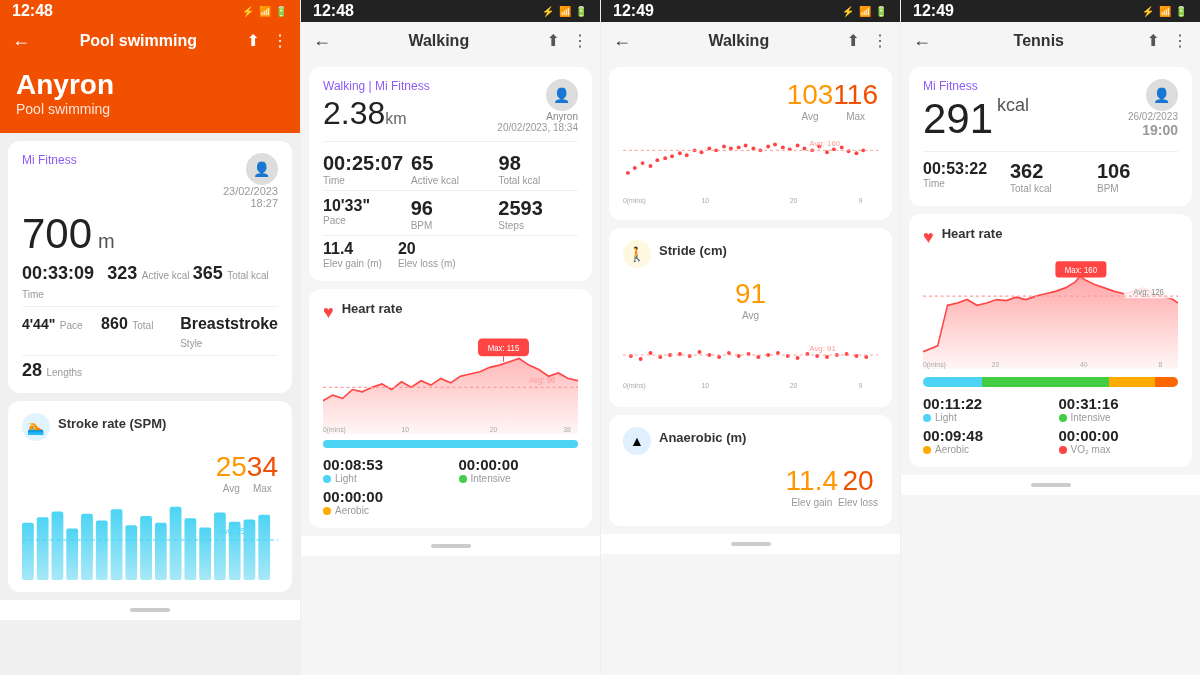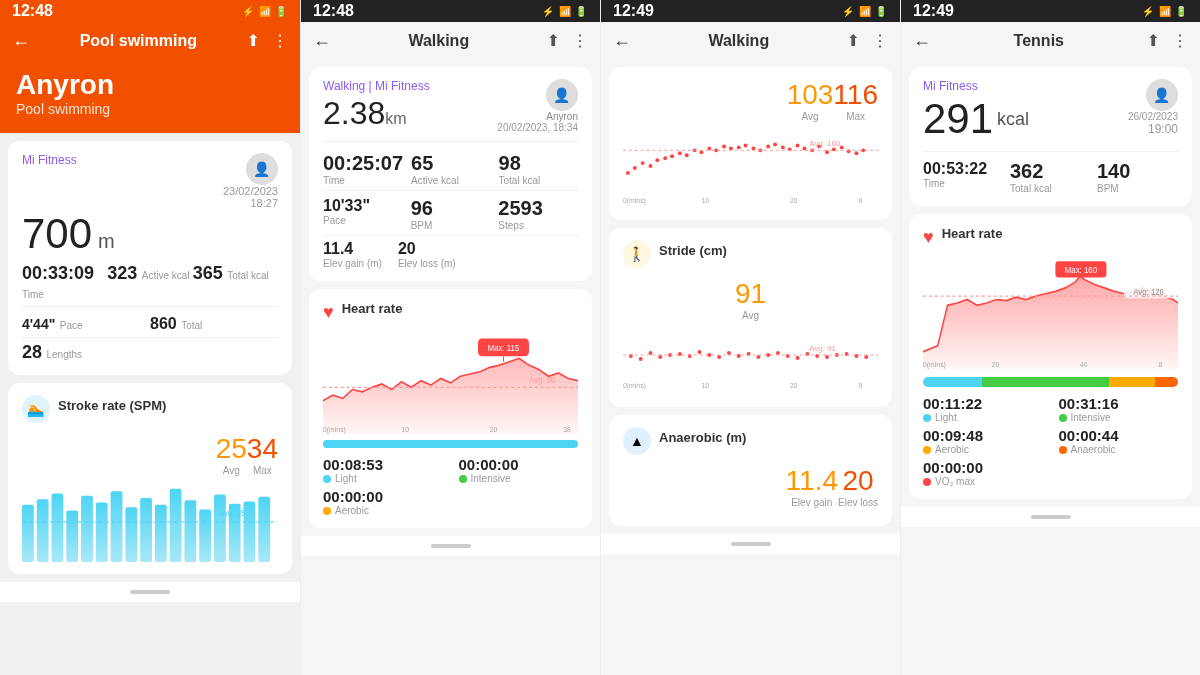--- a/index.html
+++ b/index.html
@@ -466,20 +466,24 @@
       <div class="divider"></div>
 
       <div class="stats-row">
         <div class="stat-item">
           <span class="stat-value-sm">4'44"</span>
           <span class="stat-label">Pace</span>
         </div>
         <div class="stat-item">
           <span class="stat-bold">860</span>
           <span class="stat-label">Total</span>
+        </div>
+        <div class="stat-item">
+          <span class="stat-bold">Breaststroke</span>
+          <span class="stat-label">Style</span>
         </div>
       </div>
 
       <div class="divider"></div>
       <div class="stat-item">
         <span class="stat-value">28</span>
         <span class="stat-label">Lengths</span>
       </div>
     </div>
 
@@ -853,45 +857,45 @@
       <span class="icon-btn">⋮</span>
     </div>
   </div>
 
   <div class="panel-scroll">
 
     <div class="stats-card">
       <div style="display:flex;justify-content:space-between;align-items:flex-start;">
         <div>
           <div class="stats-provider">Mi Fitness</div>
-          <div style="display:flex;align-items:center;gap:4px;margin-top:2px;">
+          <div style="display:flex;align-items:flex-start;gap:4px;margin-top:2px;">
             <span class="p4-main">291</span>
             <span class="p4-unit">kcal</span>
           </div>
         </div>
         <div style="display:flex;flex-direction:column;align-items:flex-end;">
           <div class="avatar-circle">👤</div>
           <span style="font-size:10px;color:#999;">26/02/2023</span>
-          <span style="font-size:12px;color:#999;">19:00</span>
+          <span style="font-size:14px;color:#999;font-weight:bold;">19:00</span>
         </div>
       </div>
 
       <div class="divider" style="margin-top:8px;"></div>
 
       <div class="p4-stats-3">
         <div>
           <div class="p2-stat-val" style="font-size:16px;">00:53:22</div>
           <div class="p2-stat-label">Time</div>
         </div>
         <div>
           <div class="p2-stat-val">362</div>
           <div class="p2-stat-label">Total kcal</div>
         </div>
         <div>
-          <div class="p2-stat-val">140</div>
+          <div class="p2-stat-val">106</div>
           <div class="p2-stat-label">BPM</div>
         </div>
       </div>
     </div>
 
     <div class="heart-rate-section">
       <div class="section-header-row">
         <span class="heart-icon">♥</span>
         <span class="section-title">Heart rate</span>
       </div>
@@ -945,27 +949,20 @@
           </span>
         </div>
         <div class="time-item">
           <span class="time-value">00:09:48</span>
           <span class="time-label">
             <span class="dot" style="background:#ffaa00;"></span>
             <span>Aerobic</span>
           </span>
         </div>
         <div class="time-item">
-          <span class="time-value">00:00:44</span>
-          <span class="time-label">
-            <span class="dot" style="background:#ff6600;"></span>
-            <span>Anaerobic</span>
-          </span>
-        </div>
-        <div class="time-item">
           <span class="time-value">00:00:00</span>
           <span class="time-label">
             <span class="dot" style="background:#ff4444;"></span>
             <span>VO₂ max</span>
           </span>
         </div>
       </div>
     </div>
 
     <div class="bottom-bar">

